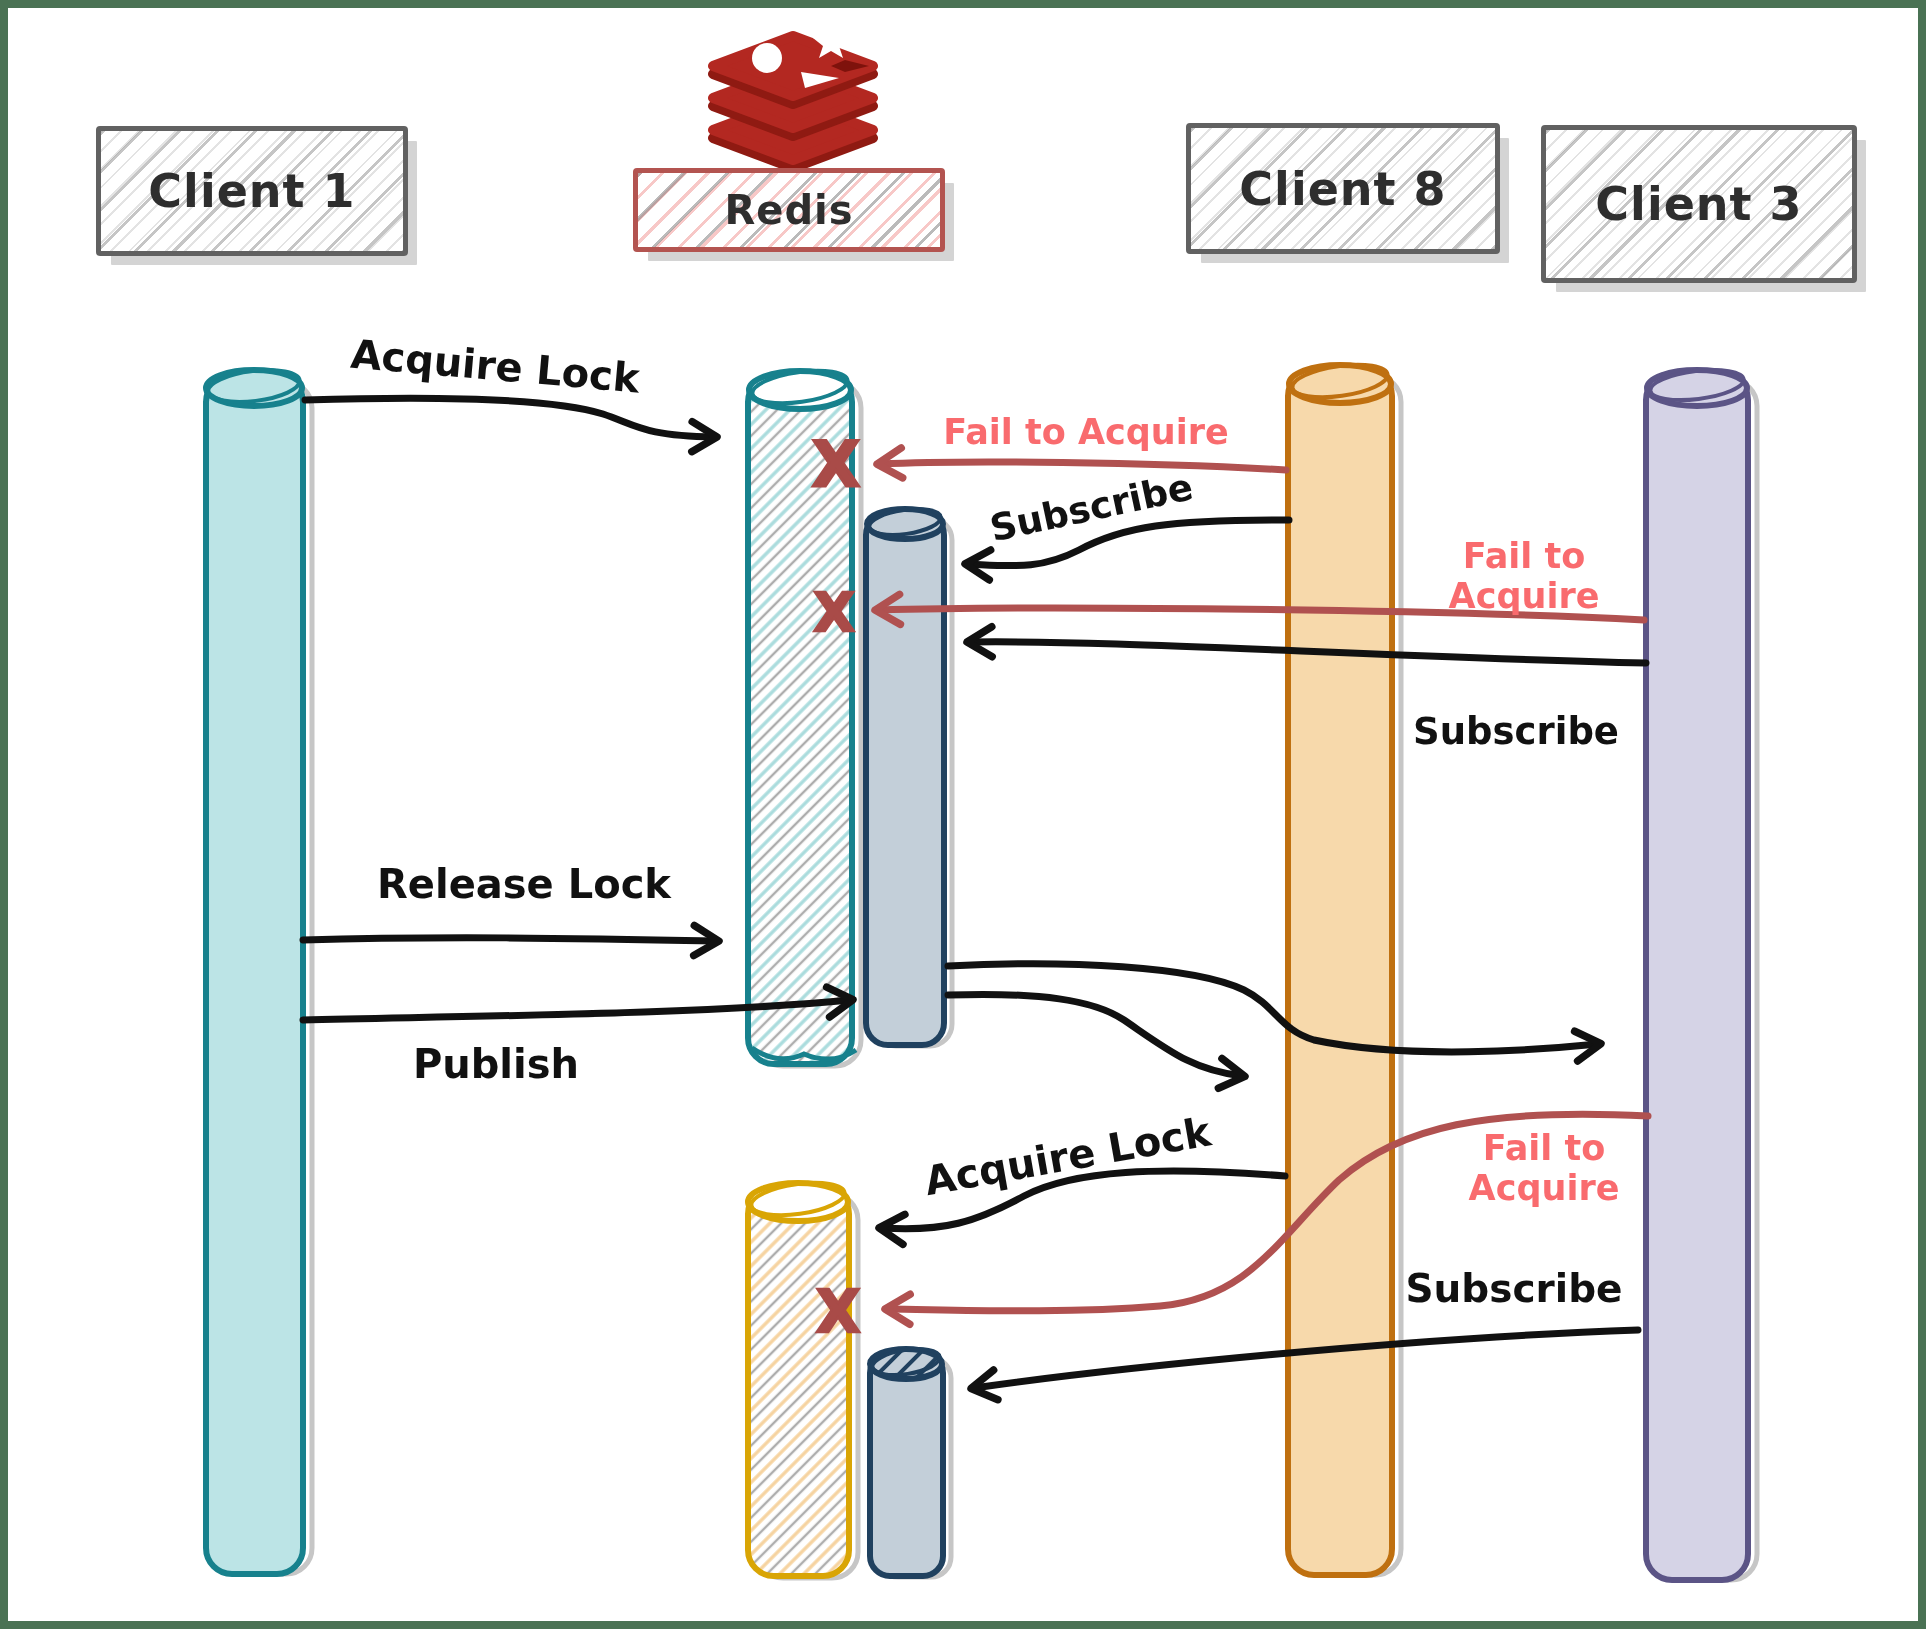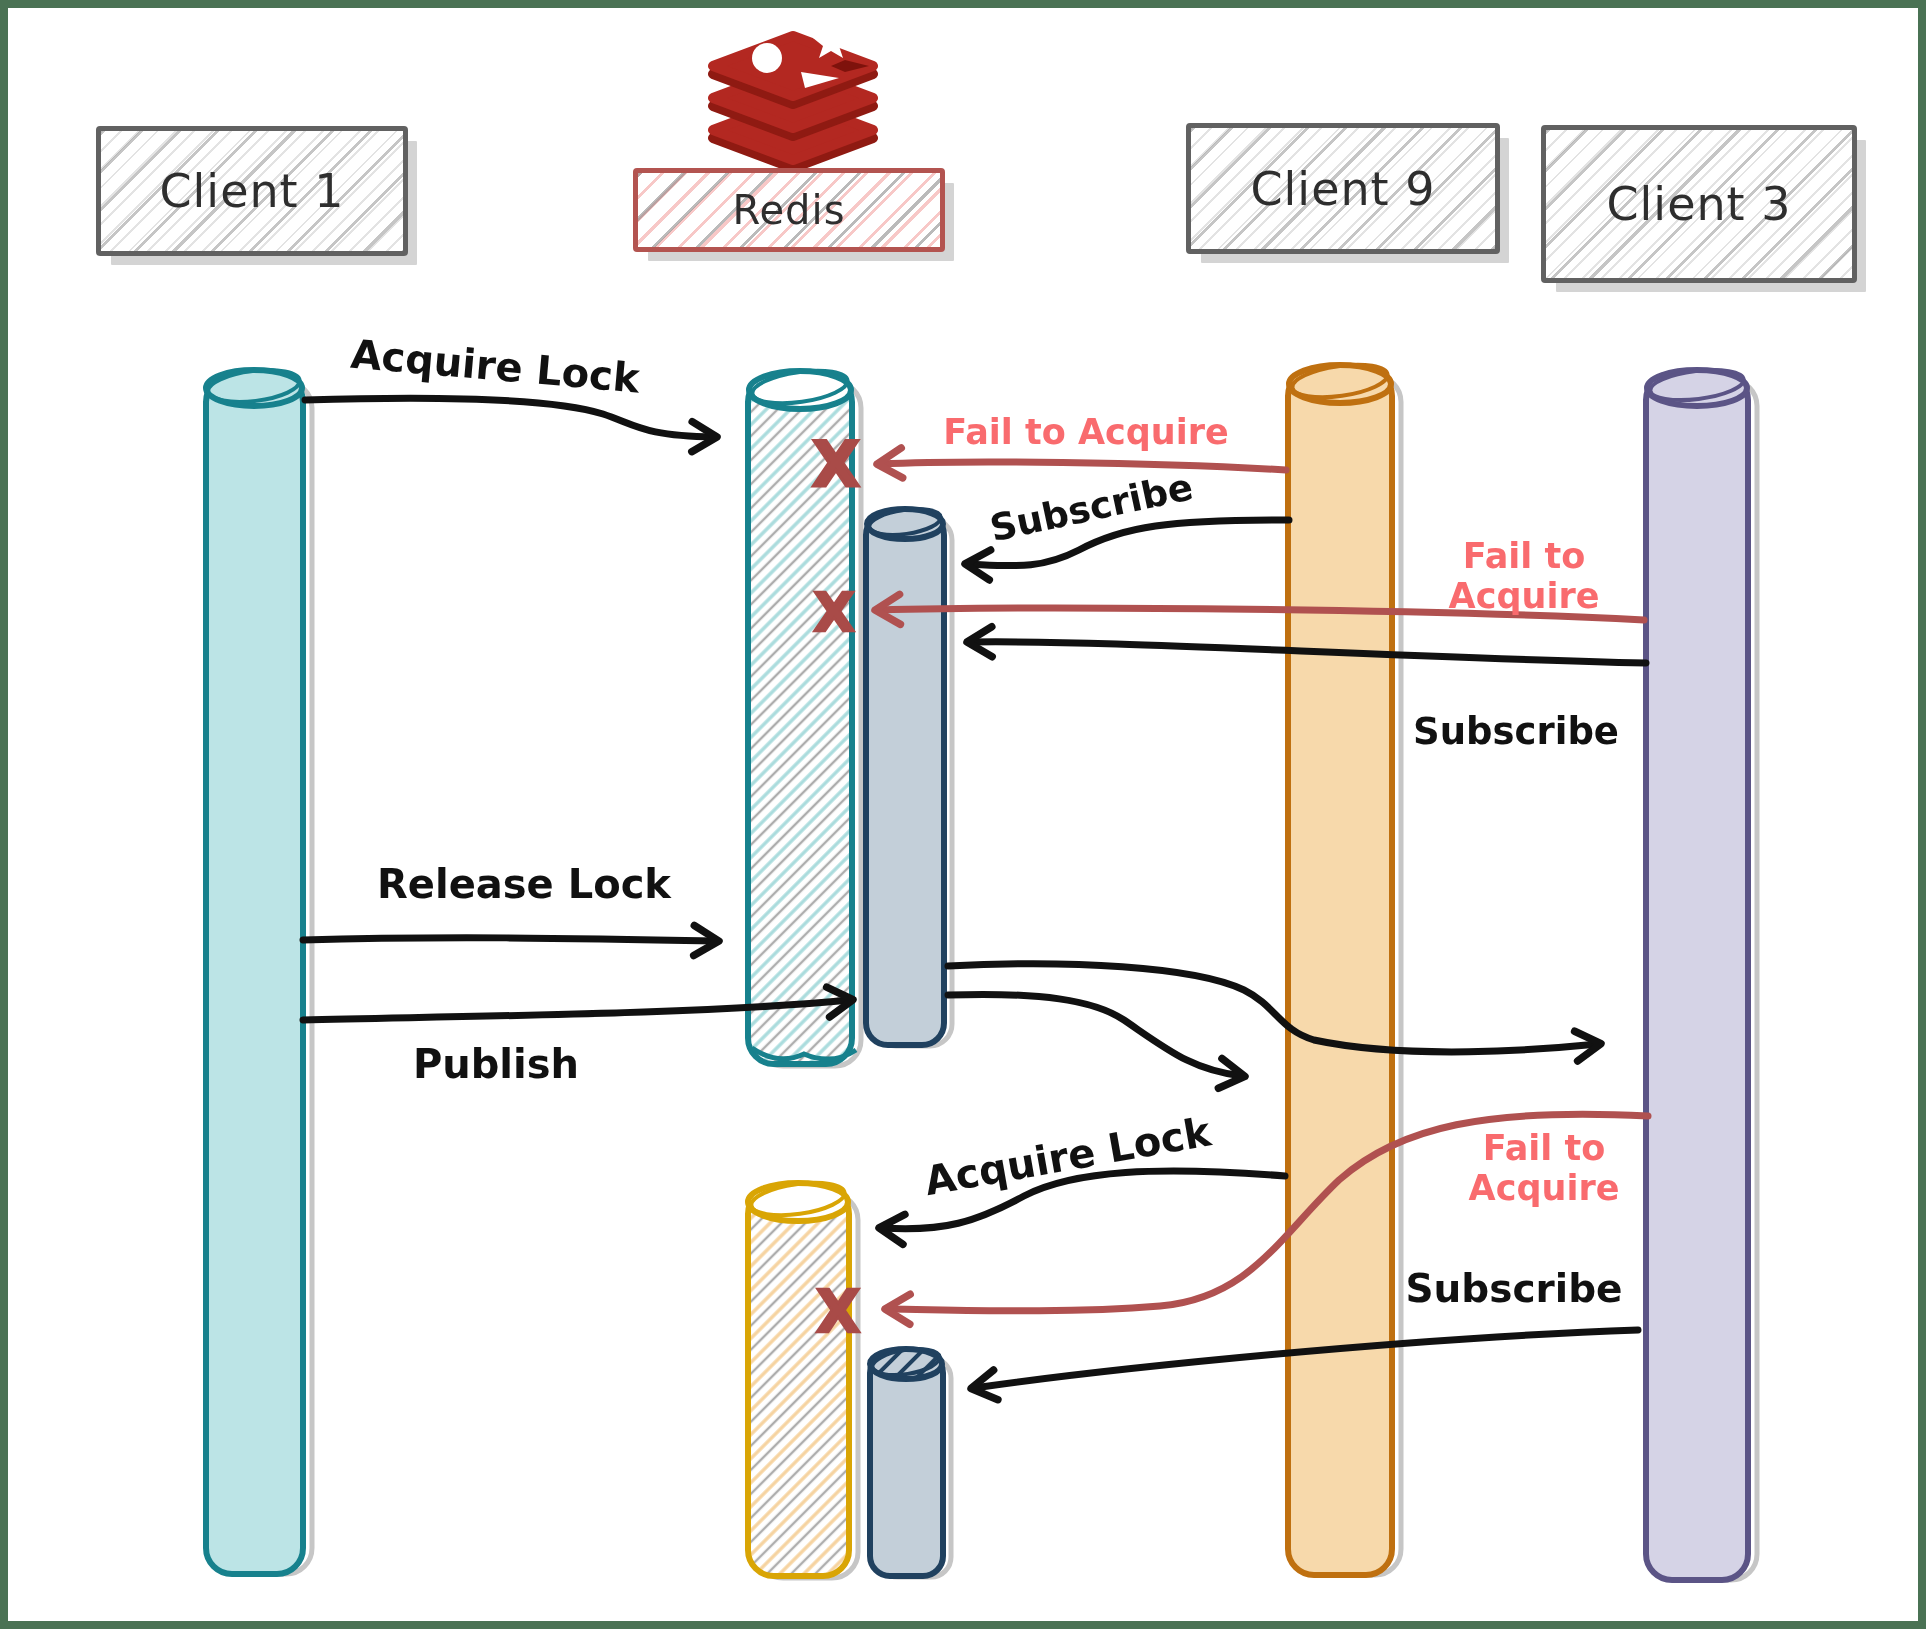--- a/index.html
+++ b/index.html
@@ -9,21 +9,21 @@
     box-sizing:border-box;
     border:8px solid #4a7254;
     background:#fff;
     overflow:hidden;
     font-family:"DejaVu Sans", sans-serif;
   }
   .actor-box{
     position:absolute;
     box-sizing:border-box;
     display:flex;align-items:center;justify-content:center;
-    font-weight:400;color:#2e2e2e;
+    font-weight:700;color:#2e2e2e;
     border:5px solid #616161;border-radius:4px;
     background:
       repeating-linear-gradient(135deg, rgba(140,140,140,.50) 0 3px, transparent 3px 27px),
       repeating-linear-gradient(135deg, rgba(185,185,185,.40) 0 2px, transparent 2px 13px),
       #fff;
     box-shadow:12px 12px 0 -3px #d4d4d4;
     font-size:46px;
     letter-spacing:1px;
   }
   .actor-box.redis{
@@ -61,21 +61,21 @@
     </g>
   </svg>
 
   <div class="actor-box" style="left:88px;top:118px;width:312px;height:130px;">
     <span>Client 1</span>
   </div>
   <div class="actor-box redis" style="left:625px;top:160px;width:312px;height:84px;">
     <span>Redis</span>
   </div>
   <div class="actor-box" style="left:1178px;top:115px;width:314px;height:131px;">
-    <span>Client 9</span>
+    <span>Client 8</span>
   </div>
   <div class="actor-box" style="left:1533px;top:117px;width:316px;height:158px;">
     <span>Client 3</span>
   </div>
 
   <svg id="diagram" width="1910" height="1613" viewBox="0 0 1910 1613">
     <defs>
       <pattern id="hatch-teal" width="17" height="17" patternUnits="userSpaceOnUse" patternTransform="rotate(-45)">
         <rect width="17" height="17" fill="#ffffff"></rect>
         <line x1="0" y1="4" x2="17" y2="4" stroke="#aadcdd" stroke-width="3.4"></line>

